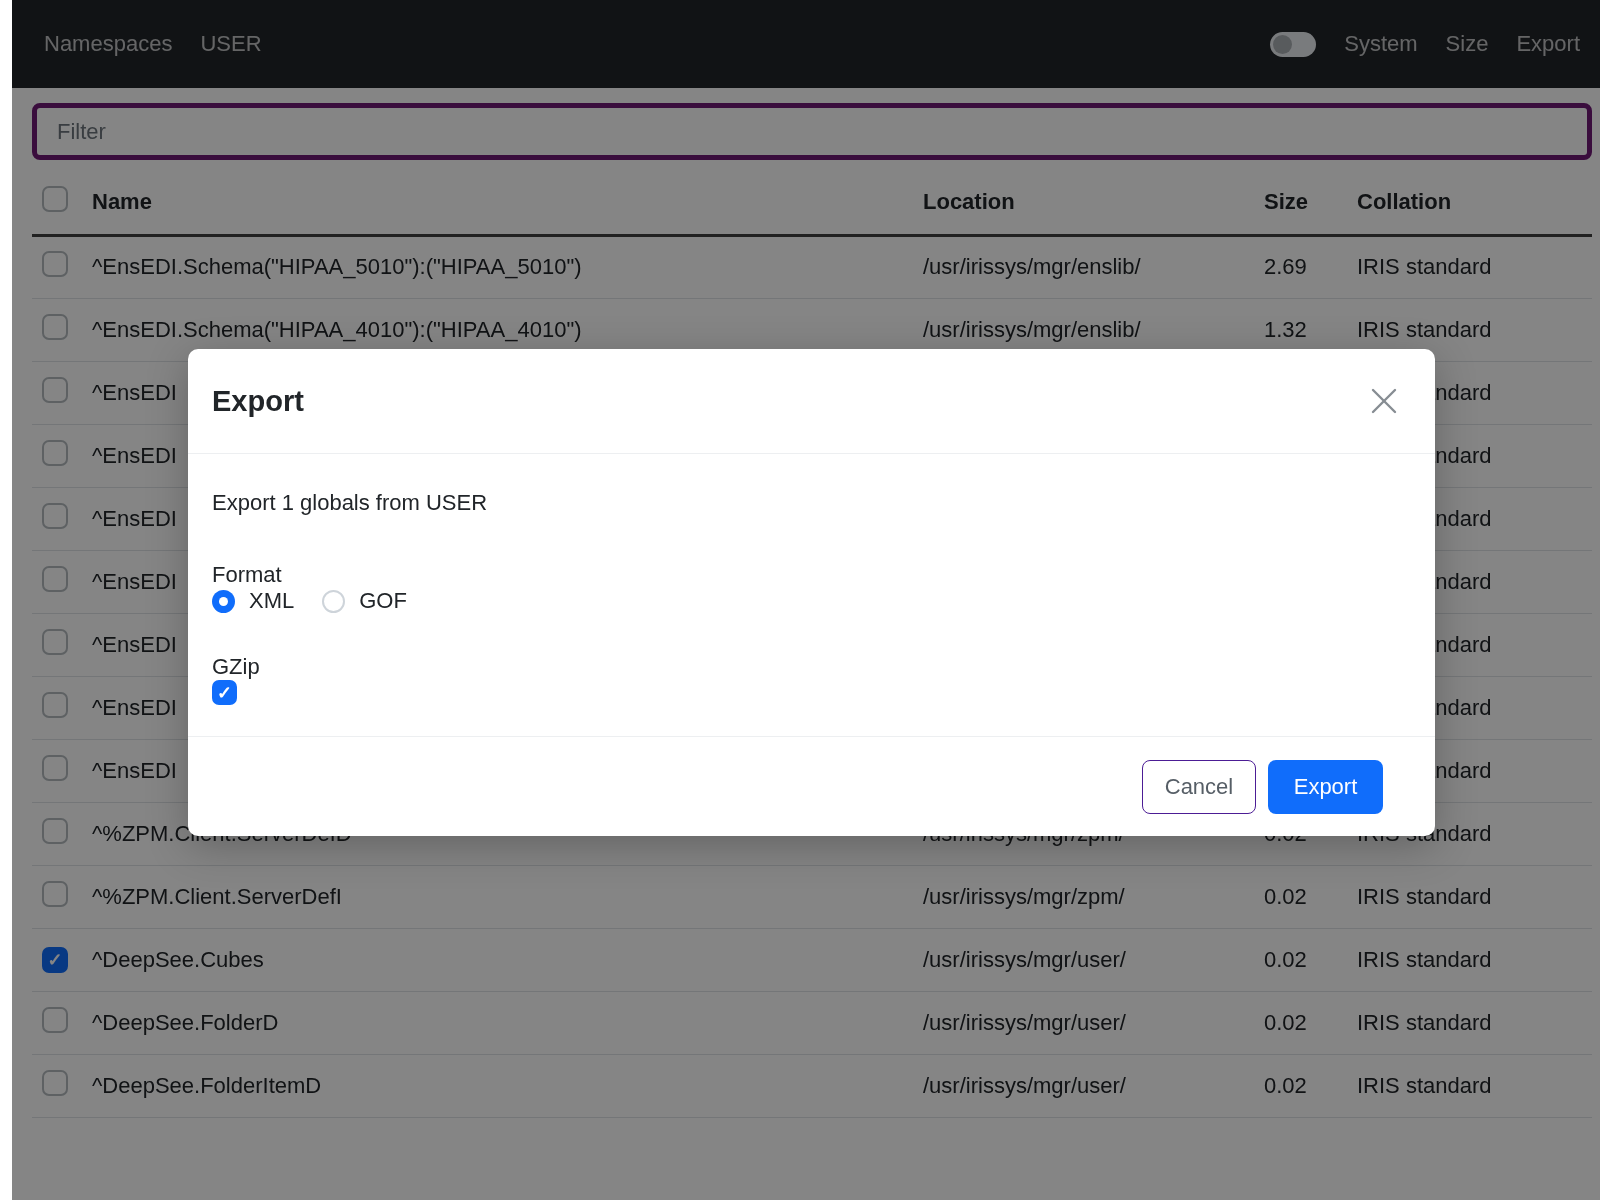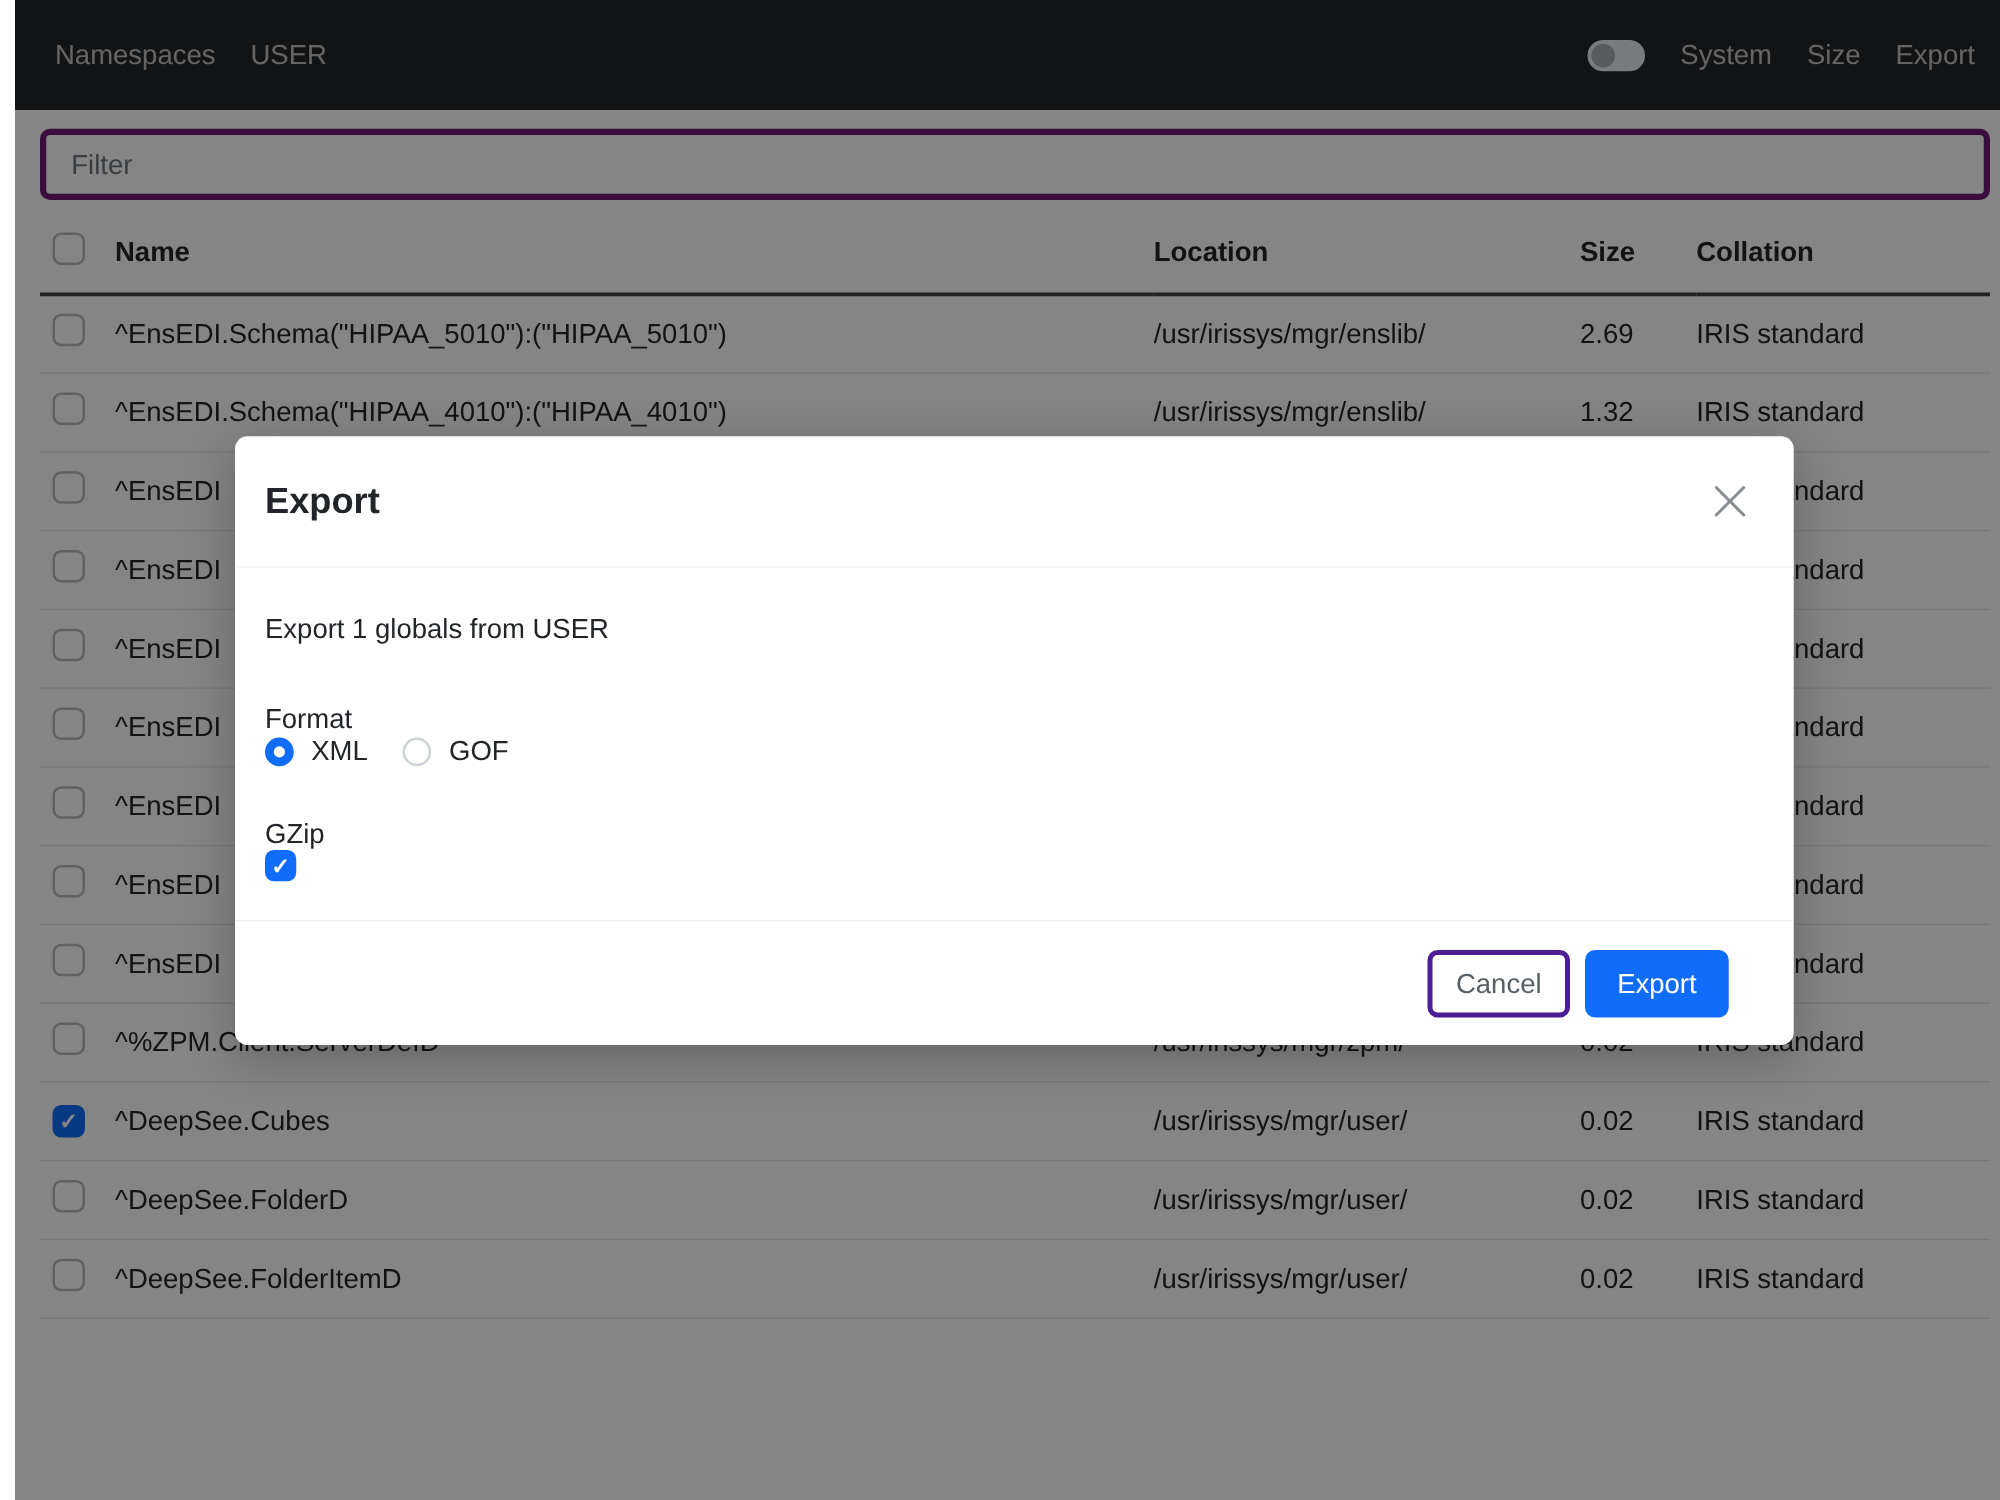--- a/index.html
+++ b/index.html
@@ -64,21 +64,21 @@
   .radio.selected { border:none; background:#106dfb; }
   .radio.selected::after { content:""; position:absolute; left:7px; top:7px;
     width:9px; height:9px; border-radius:50%; background:#ffffff; }
   .radio-label { font-size:22px; }
   .gzip-row { margin-top:40px; }
   .gzip-row .checkbox { margin-left:0; width:25px; height:25px; }
   .modal-footer { height:100px; border-top:1px solid #edeff1; display:flex;
     align-items:center; justify-content:flex-end; gap:12px; padding-right:52px; }
   .btn { height:54px; border-radius:8px; font-size:22px; cursor:pointer;
     font-family:"Liberation Sans", sans-serif; }
-  .btn-cancel { width:114px; background:#ffffff; border:4px solid #4c1d95;
+  .btn-cancel { width:114px; background:#ffffff; border:1px solid #4c1d95;
     color:#565e66; }
   .btn-export { width:115px; background:#106dfb; border:none; color:#ffffff; }
 </style>
 </head>
 <body>
 
 <div class="page">
 
   <div class="navbar">
     <div class="nav-left">
@@ -234,20 +234,31 @@
         <span class="checkbox">
           
         </span>
       </td>
       <td>^%ZPM.Client.ServerDefD</td>
       <td>/usr/irissys/mgr/zpm/</td>
       <td>0.02</td>
       <td>IRIS standard</td>
     </tr>
 
+    <tr>
+      <td>
+        <span class="checkbox">
+          
+        </span>
+      </td>
+      <td>^%ZPM.Client.ServerDefI</td>
+      <td>/usr/irissys/mgr/zpm/</td>
+      <td>0.02</td>
+      <td>IRIS standard</td>
+    </tr>
 
     <tr>
       <td>
         <span class="checkbox checked">
           <span class="check">✓</span>
         </span>
       </td>
       <td>^DeepSee.Cubes</td>
       <td>/usr/irissys/mgr/user/</td>
       <td>0.02</td>

